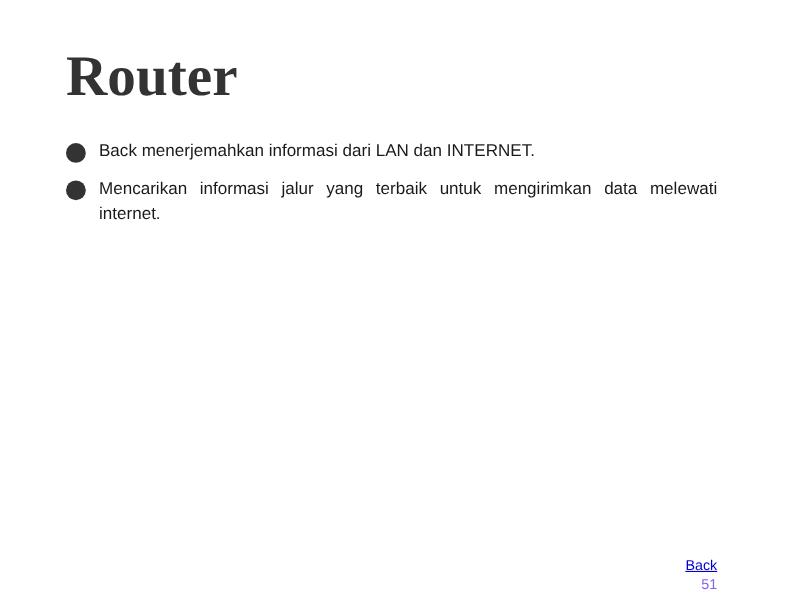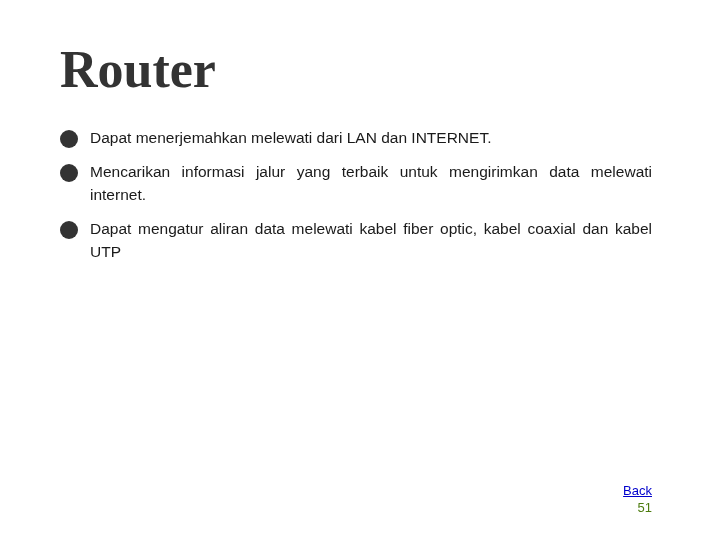--- a/index.html
+++ b/index.html
@@ -60,59 +60,55 @@
       margin-top: 3px;
       flex-shrink: 0;
     }
 
     .bullet-text {
       flex: 1;
     }
 
     .footer {
       position: absolute;
-      bottom: 25px;
+      bottom: 2px;
       right: 60px;
       display: flex;
       flex-direction: column;
       align-items: flex-end;
     }
 
     .back-link {
       font-size: 13px;
       color: #0000cc;
       text-decoration: underline;
       cursor: pointer;
     }
 
     .page-number {
       font-size: 13px;
-      color: #4d7c0f;
+      color: #8b5cf6;
       margin-top: 2px;
     }
   </style>
 </head>
 <body>
 
 <div class="slide-container">
 
   <h1 class="title">Router</h1>
 
   <ul class="bullet-list">
   <li class="bullet-item">
         <span class="bullet-dot"></span>
-        <span class="bullet-text">Dapat menerjemahkan melewati dari LAN dan INTERNET.</span>
+        <span class="bullet-text">Back menerjemahkan informasi dari LAN dan INTERNET.</span>
       </li>
       <li class="bullet-item">
         <span class="bullet-dot"></span>
         <span class="bullet-text">Mencarikan informasi jalur yang terbaik untuk mengirimkan data melewati internet.</span>
-      </li>
-      <li class="bullet-item">
-        <span class="bullet-dot"></span>
-        <span class="bullet-text">Dapat mengatur aliran data melewati kabel fiber optic, kabel coaxial dan kabel UTP</span>
       </li>
     </ul>
 
   <div class="footer">
     <span class="back-link">Back</span>
     <span class="page-number">51</span>
   </div>
 
 </div>
 

